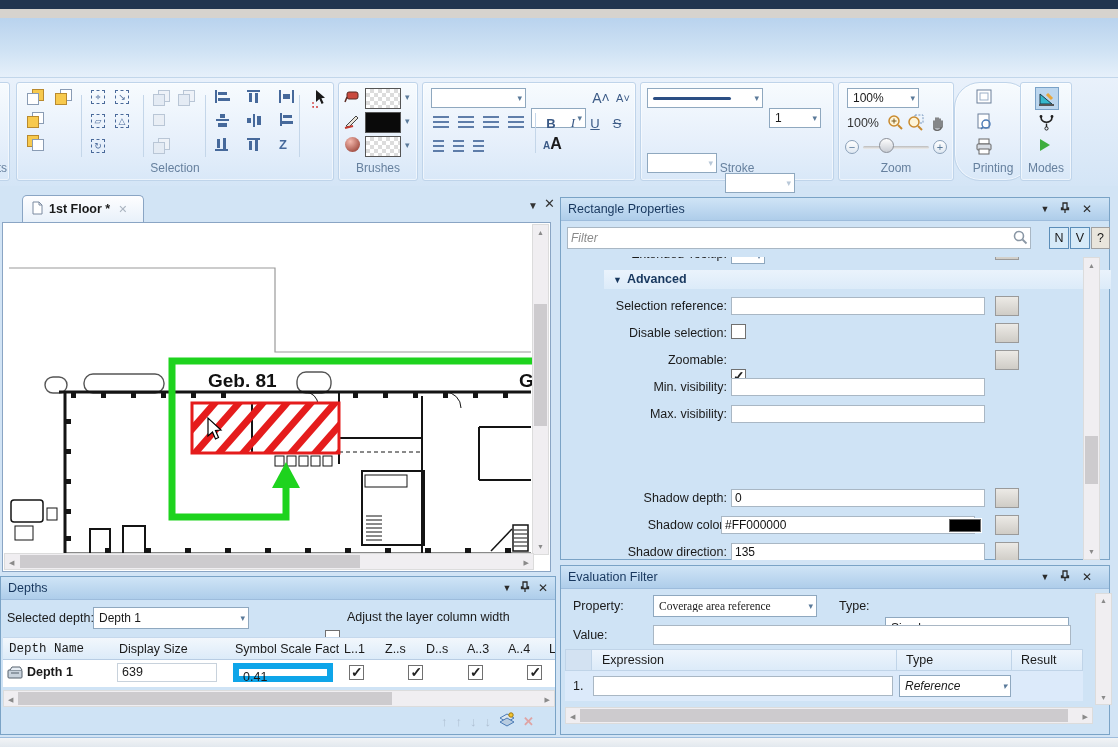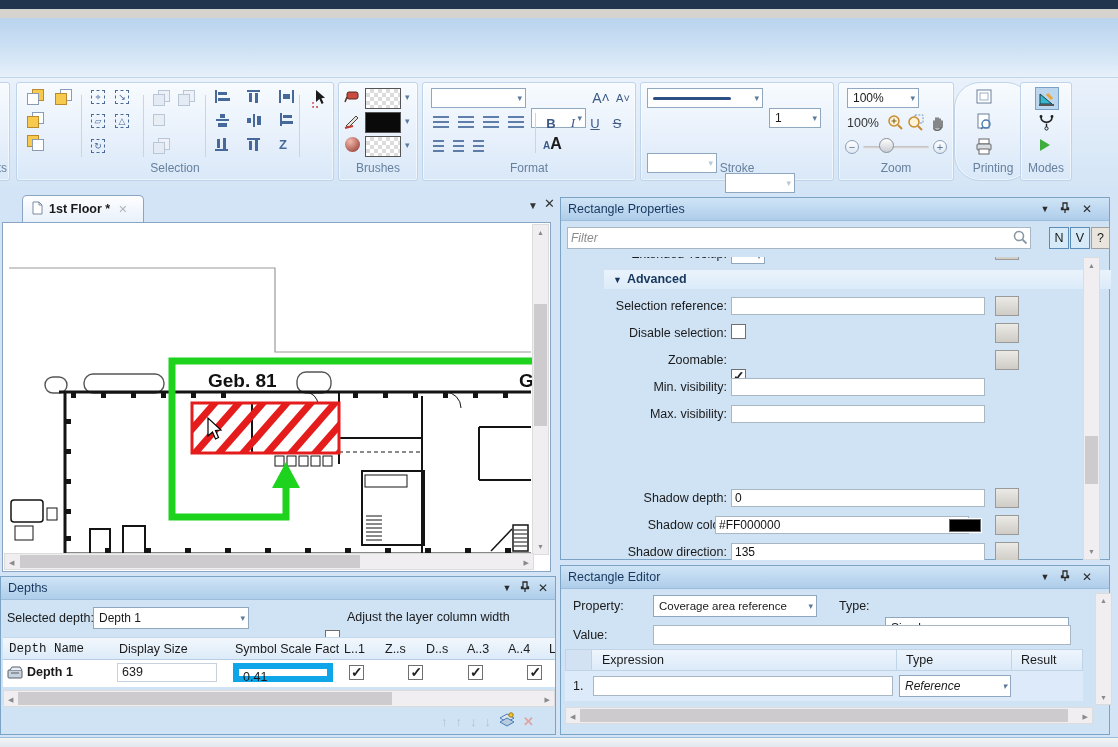--- a/index.html
+++ b/index.html
@@ -182,21 +182,20 @@
       <span class="fmt-btn abs" style="left:140px;top:26px;font-style:italic;font-family:'Liberation Serif',serif;">I</span>
       <span class="fmt-btn abs" style="left:162px;top:26px;text-decoration:underline;">U</span>
       <span class="fmt-btn abs" style="left:184px;top:26px;text-decoration:line-through;">S</span>
       <div class="abs" style="left:10px;top:53px;display:flex;gap:9px;">
         <span class="ta short"></span>
           <span class="ta short"></span>
           <span class="ta short"></span>
       </div>
       <span class="abs" style="left:120px;top:48px;font-size:16px;font-weight:bold;color:#1a1a1a;"><span style="font-size:10px;color:#3b5a86;">A</span>A</span>
     </div>
-    <div class="glabel">Format</div>
   </div>
 
   <div class="rgroup" style="left:640px;width:194px;">
     <div class="gbody">
       <div class="combo abs" style="left:6px;top:1px;width:116px;height:20px;">
           <span style="width:78px;height:3px;background:#2c4f84;border-radius:2px;"></span>
           <span class="dd">▾</span>
         </div>
       <div class="combo abs" style="left:128px;top:1px;width:52px;height:20px;">
           <span>1</span>
@@ -528,50 +527,50 @@
       <span class="plabel" style="left:6px;top:150px;">Max. visibility:</span>
       <input class="txt abs" style="left: 170px; top: 148px; width: 254px;" value="">
     </div>
     <div>
       <span class="plabel" style="left:6px;top:234px;">Shadow depth:</span>
       <input class="txt abs" style="left: 170px; top: 232px; width: 254px;" value="0">
       <span class="gbtn" style="left:434px;top:231px;"></span>
     </div>
     <div>
       <span class="plabel" style="left:6px;top:261px;">Shadow color:</span>
-      <input class="txt abs" style="left: 154px; top: 259px; width: 254px;" value="#FF000000">
+      <input class="txt abs" style="left: 160px; top: 259px; width: 254px;" value="#FF000000">
       <span class="abs" style="left:388px;top:262px;width:32px;height:13px;background:#000;border:1px solid #666;outline:1px solid #fff;"></span>
       <span class="gbtn" style="left:434px;top:258px;"></span>
     </div>
     <div>
       <span class="plabel" style="left:6px;top:288px;">Shadow direction:</span>
       <input class="txt abs" style="left: 170px; top: 286px; width: 254px;" value="135">
       <span class="gbtn" style="left:434px;top:285px;"></span>
     </div>
 
     <div class="sb-v" style="left:522px;top:0;height:303px;">
       <span class="sb-ar" style="left:0;right:0;top:4px;">▲</span>
       <div class="sb-thumb" style="left:1px;width:13px;top:178px;height:48px;"></div>
       <span class="sb-ar" style="left:0;right:0;bottom:4px;">▼</span>
     </div>
   </div>
 </div>
 
 <div class="panel" style="left:560px;top:565px;width:550px;height:170px;">
   <div class="phead">
-    <span>Rectangle Editor</span>
+    <span>Evaluation Filter</span>
     <span class="hic" style="right:56px;font-size:9px;">▼</span>
     <span class="hic" style="right:36px;"><svg width="10" height="12">
           <path d="M3,1 h4 v5 h1.5 v1.5 h-7 V6 H3 Z M5,7.5 V11" fill="none" stroke="#2b2b2b" stroke-width="1.3"></path>
         </svg></span>
     <span class="hic" style="right:14px;font-size:12px;">✕</span>
   </div>
   <span class="abs" style="left:12px;top:33px;">Property:</span>
   <div class="combo abs" style="left:92px;top:29px;width:164px;font-size:11.5px;">
-      <span style="overflow:hidden;white-space:nowrap;">Coverage area reference</span>
+      <span style="overflow:hidden;white-space:nowrap;font-family:Liberation Serif, serif;">Coverage area reference</span>
       <span class="dd">▾</span>
     </div>
   <span class="abs" style="left:278px;top:33px;">Type:</span>
   <div class="combo abs" style="left:324px;top:29px;width:184px;">
       <span>Simple</span>
       <span class="dd">▾</span>
     </div>
   <span class="abs" style="left:12px;top:62px;">Value:</span>
   <input class="txt abs" style="left: 92px; top: 59px; width: 418px; height: 20px;" value="">
   <span class="abs" style="left:540px;top:34px;color:#d98a8a;font-size:11px;">✕</span>

